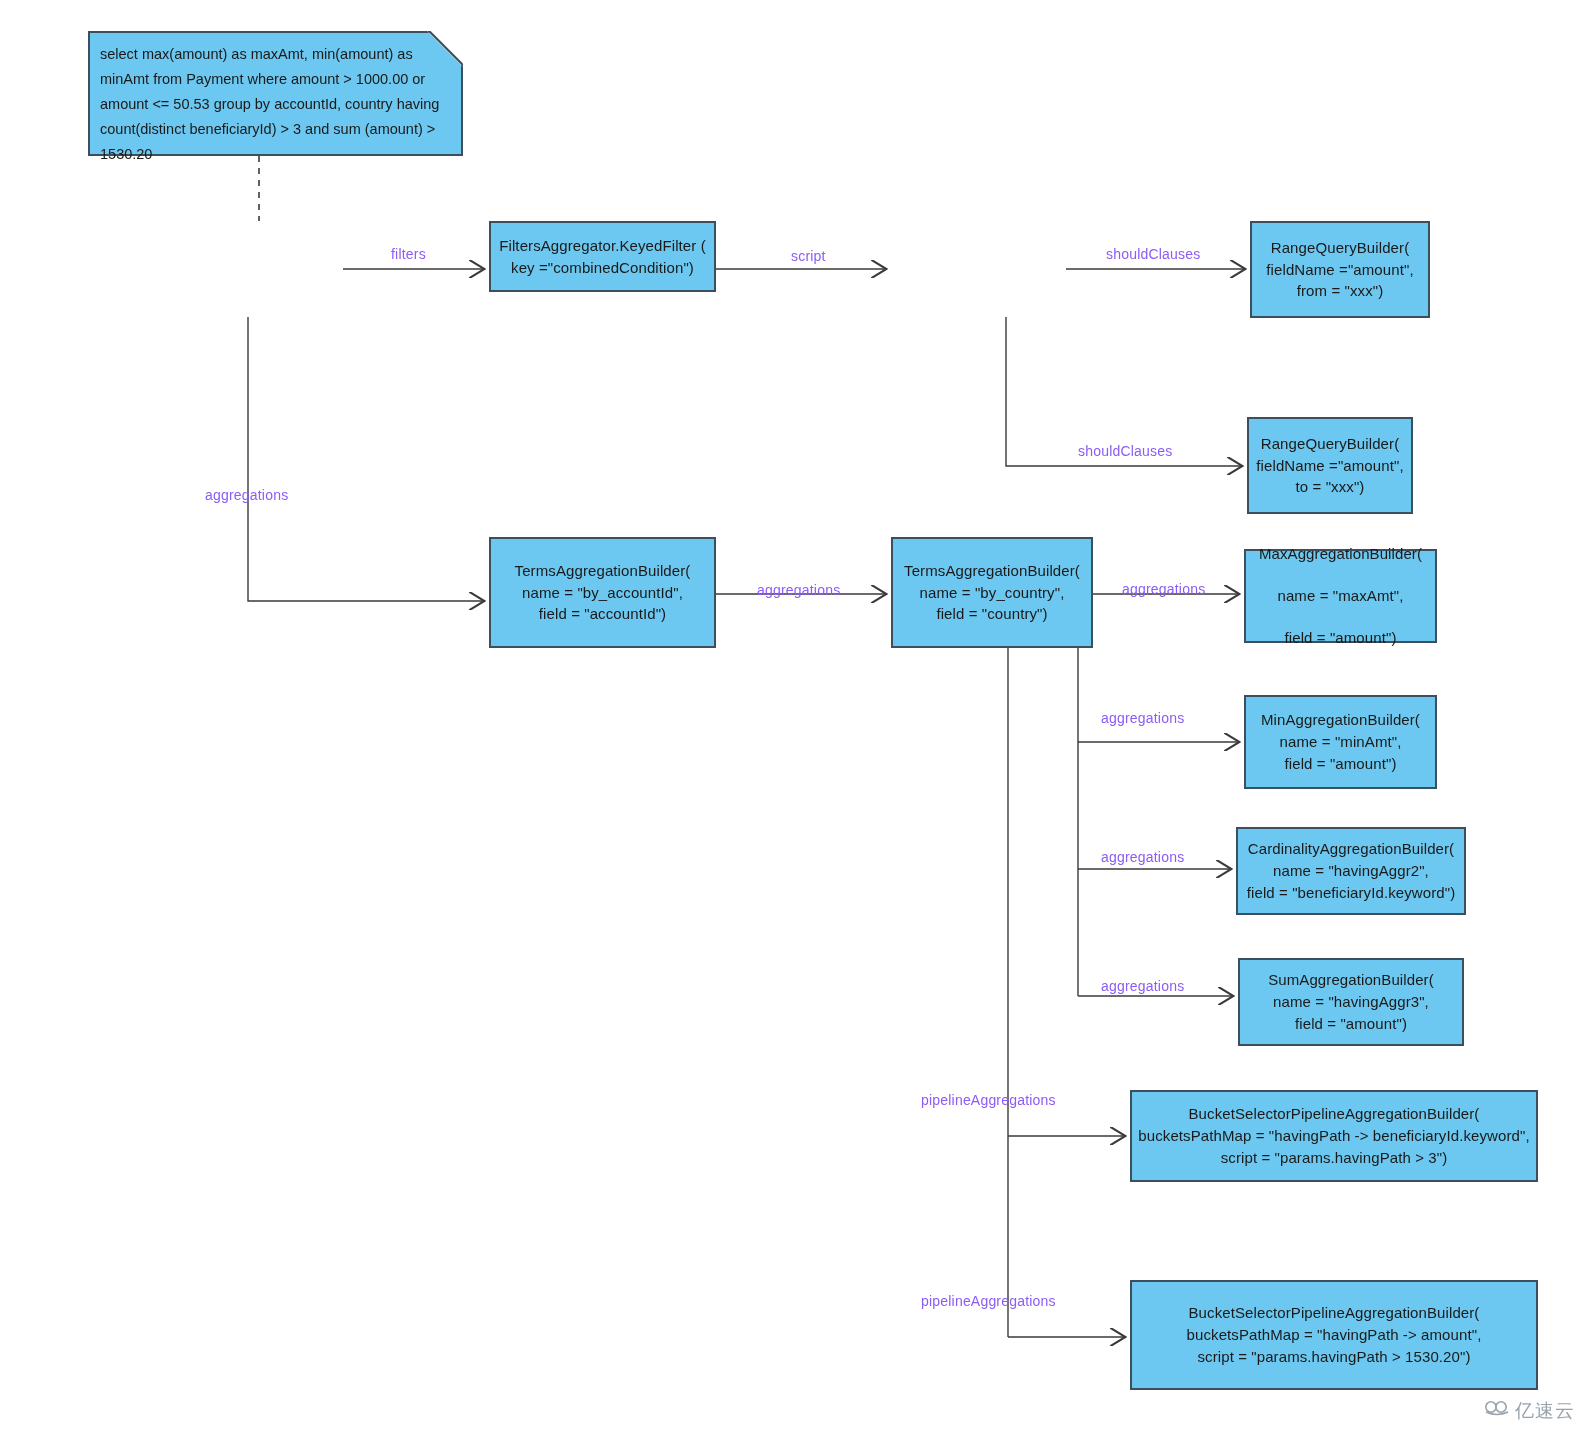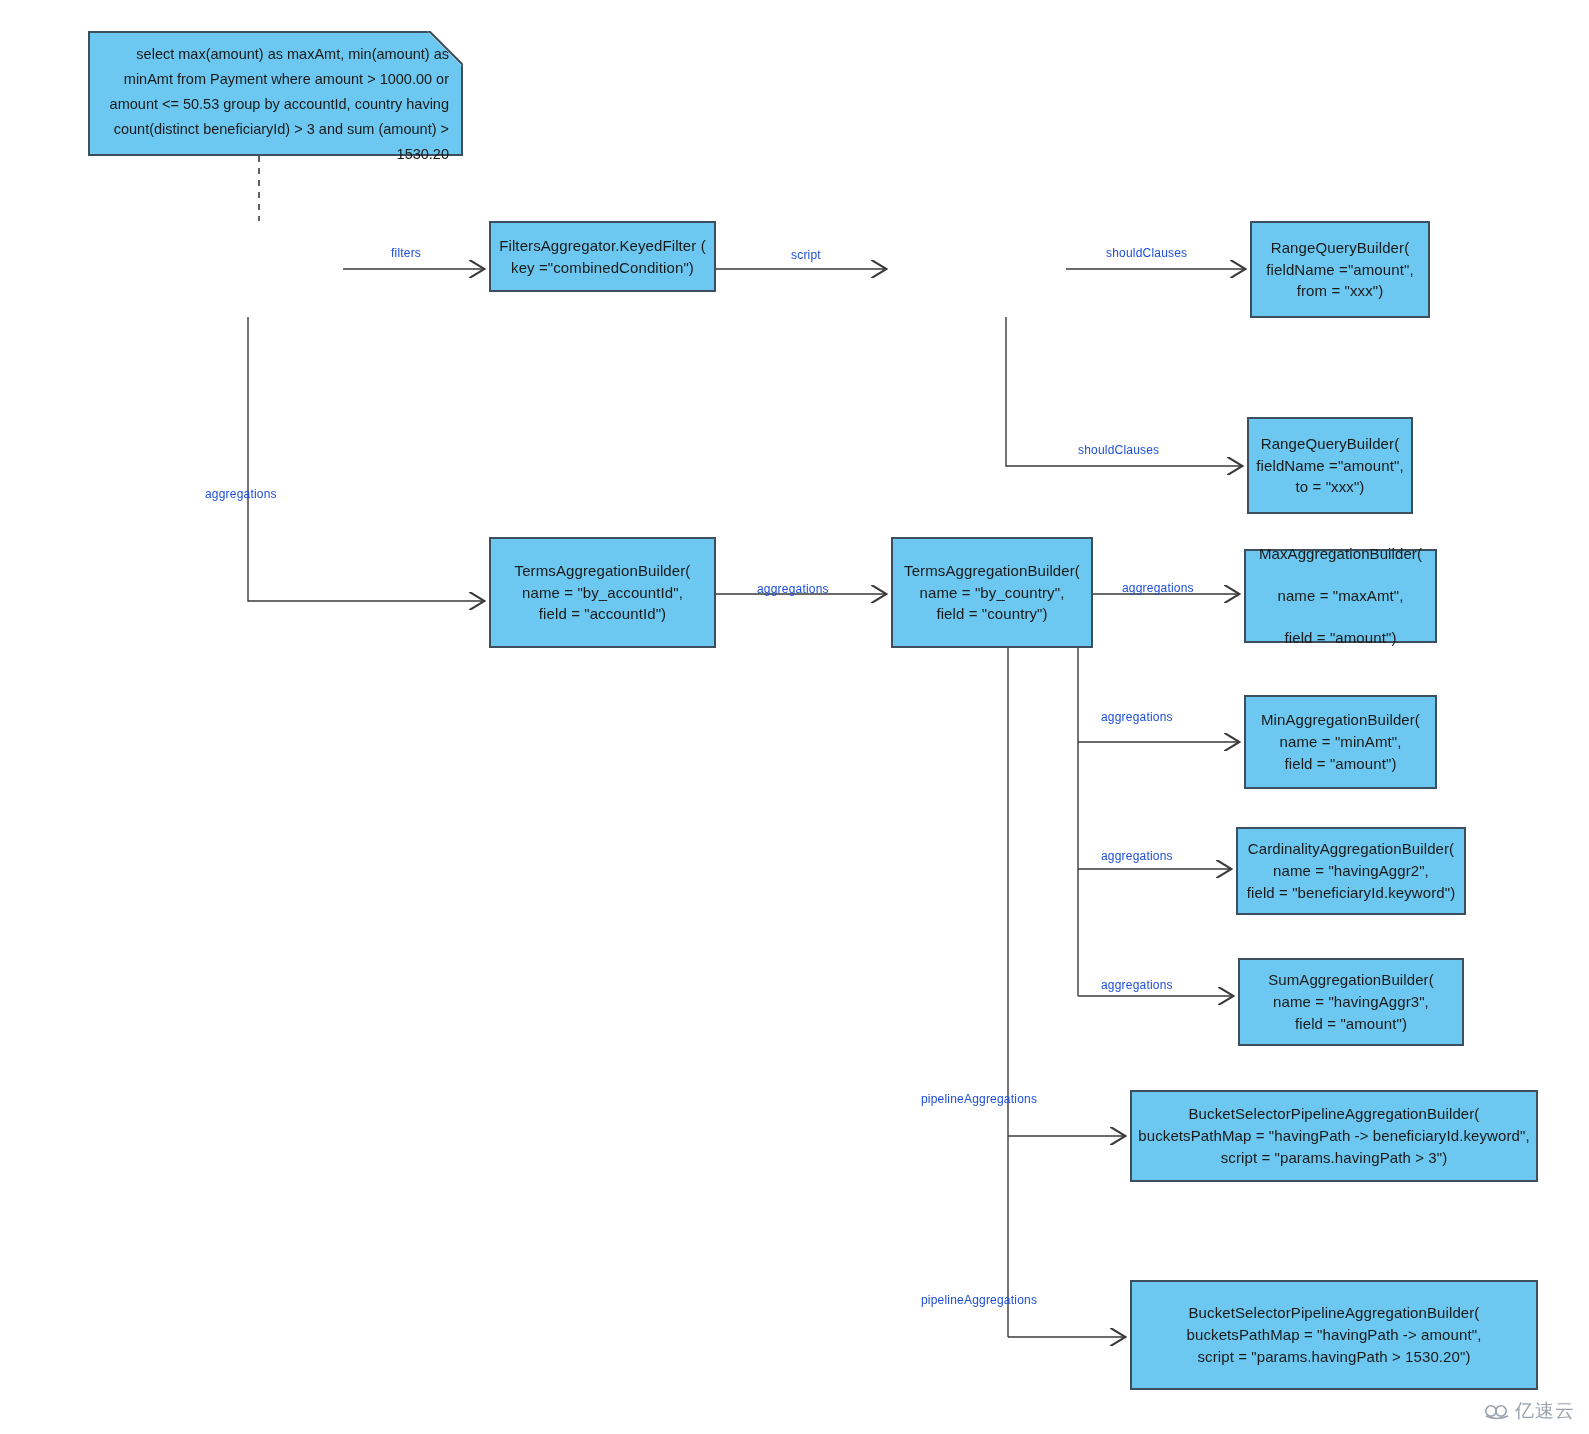--- a/index.html
+++ b/index.html
@@ -46,21 +46,21 @@
   }
   .note {
     position: absolute;
     box-sizing: border-box;
     background: #6CC8F0;
     border: 2px solid #3D4F5C;
     color: #1A1A1A;
     font-size: 14.5px;
     line-height: 1.72;
     padding: 9px 12px 8px 10px;
-    text-align: right;
+    text-align: left;
   }
   .note-fold {
     position: absolute;
     right: -2px;
     top: -2px;
     width: 34px;
     height: 34px;
     background: #ffffff;
     border-left: 2px solid #3D4F5C;
     border-bottom: 2px solid #3D4F5C;
@@ -69,31 +69,31 @@
   }
   .note-fold-line {
     position: absolute;
     right: -2px;
     top: -2px;
     width: 34px;
     height: 34px;
   }
   .edge-label {
     position: absolute;
-    font-size: 12px;
-    color: #1d4ed8;
+    font-size: 14px;
+    color: #8b5cf6;
     white-space: nowrap;
     letter-spacing: 0.2px;
   }
   .watermark {
     position: absolute;
     right: 14px;
     bottom: 10px;
     display: flex;
-    align-items: center;
+    align-items: flex-start;
     gap: 5px;
     color: #9AA3AD;
     font-size: 19px;
     letter-spacing: 1px;
   }
   .watermark .wm-icon {
     display: inline-block;
     width: 26px;
     height: 18px;
   }

